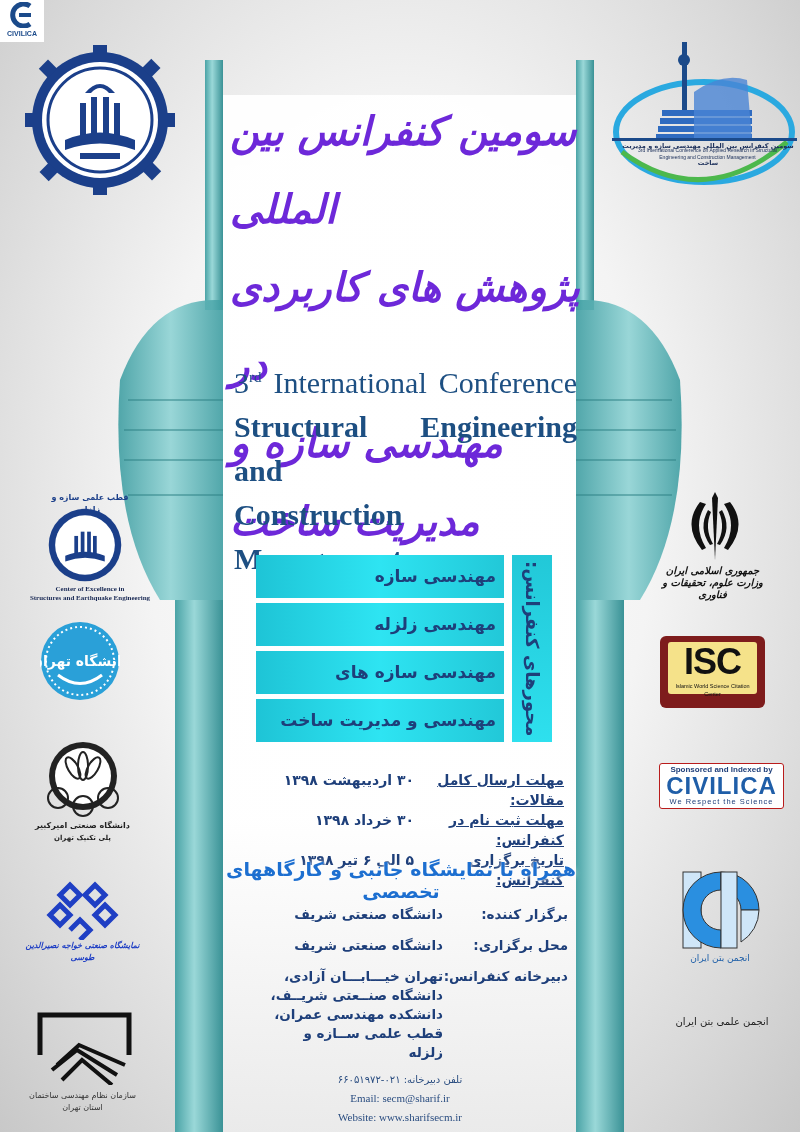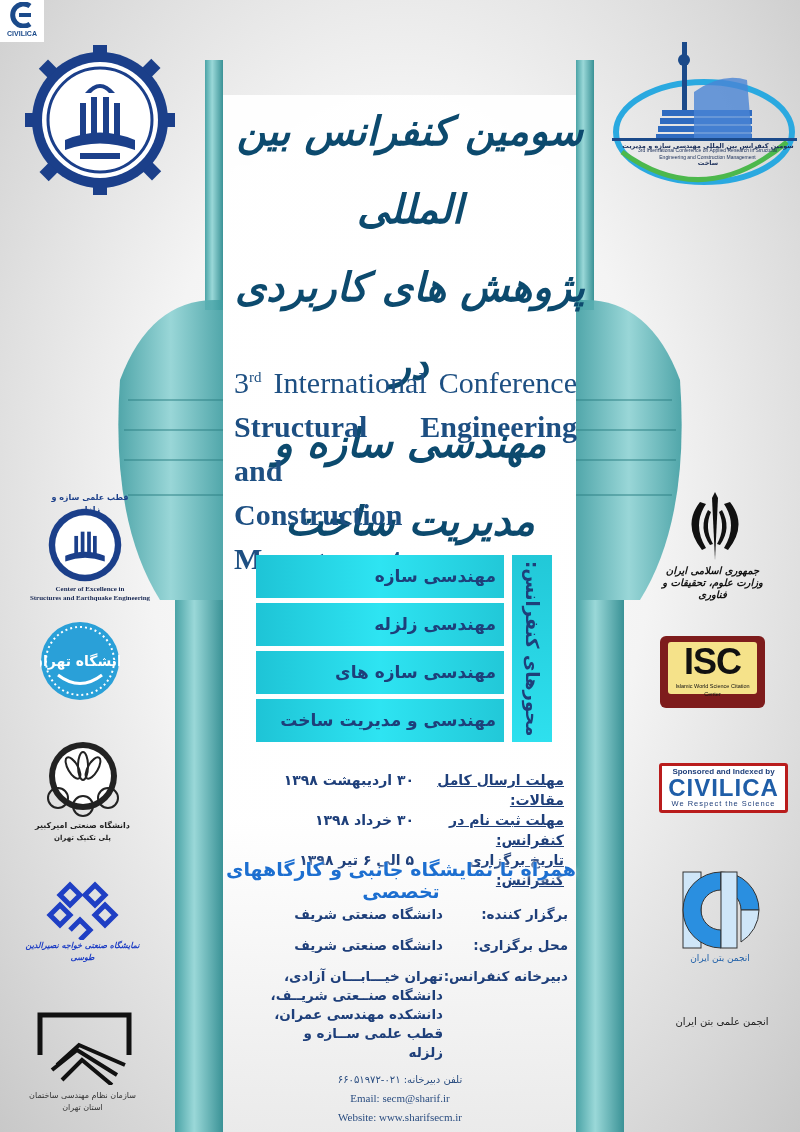--- a/index.html
+++ b/index.html
@@ -13,22 +13,22 @@
   
   .tower { position:absolute; left:0; top:0; width:800px; height:1132px; pointer-events:none; }
 
   
   .center-col {
     position:absolute; left:223px; top:95px; width:353px; height:1037px;
     background:linear-gradient(to bottom, rgba(255,255,255,0.96) 0%, rgba(255,255,255,0.97) 70%, rgba(235,235,235,0.95) 100%);
   }
 
   .fa-title {
-    position:absolute; left:230px; top:92px; width:360px; text-align:center;
-    direction:rtl; color:#0c4a6e; font-family:"DejaVu Serif", serif;
+    position:absolute; left:230px; top:92px; width:360px; text-align:left;
+    direction:rtl; color:#6d28d9; font-family:"DejaVu Serif", serif;
     font-style:italic; font-weight:bold;
   }
   .fa-title div { font-size:40px; line-height:78px; letter-spacing:1px; }
 
   .en-title {
     position:absolute; left:234px; top:355px; width:343px;
     font-family:"Liberation Serif", serif; color:#1d4f82;
     font-size:30px; line-height:44px; text-align:justify; text-align-last:justify;
   }
   .en-title .b { font-weight:bold; }
@@ -75,21 +75,21 @@
 
   
   .civ-corner { position:absolute; left:0; top:0; width:44px; height:42px; background:#fff; }
   .civ-corner .lbl { position:absolute; left:0; top:30px; width:44px; text-align:center;
     font-size:7px; font-weight:bold; color:#1b4a8a; font-family:"Liberation Sans", sans-serif; }
 
   .small-cap { font-family:"Liberation Serif", serif; font-size:7px; color:#1a2a55; text-align:center; font-weight:bold; line-height:9px; }
   .fa-cap { direction:rtl; text-align:center; font-size:8px; color:#222; line-height:12px; }
 
   .civ-badge { position:absolute; left:659px; top:763px; width:123px; height:44px;
-    background:#fff; border:3px solid #b91c1c; border-radius:3px; text-align:center; }
+    background:#fff; border:1px solid #b91c1c; border-radius:3px; text-align:center; }
   .civ-badge .t1 { font-size:8px; font-weight:bold; color:#1f3f7a; line-height:11px; font-family:"Liberation Sans", sans-serif; }
   .civ-badge .t2 { font-size:24px; font-weight:bold; color:#1f5ea8; line-height:22px; font-family:"Liberation Sans", sans-serif; letter-spacing:1px; }
   .civ-badge .t3 { font-size:7.5px; color:#1f3f7a; letter-spacing:1px; line-height:10px; font-family:"Liberation Sans", sans-serif; }
 
   .isc { position:absolute; left:660px; top:636px; width:105px; height:72px;
     background:#7e1c1c; border-radius:6px; }
   .isc .inner { position:absolute; left:8px; top:6px; width:89px; height:52px; background:#f5e28a; border-radius:3px; text-align:center; }
   .isc .big { font-family:"Liberation Sans", sans-serif; font-weight:bold; font-size:36px; color:#111; line-height:40px; letter-spacing:-1px; }
   .isc .sm { font-family:"Liberation Sans", sans-serif; font-size:5.5px; color:#111; line-height:8px; }
 

